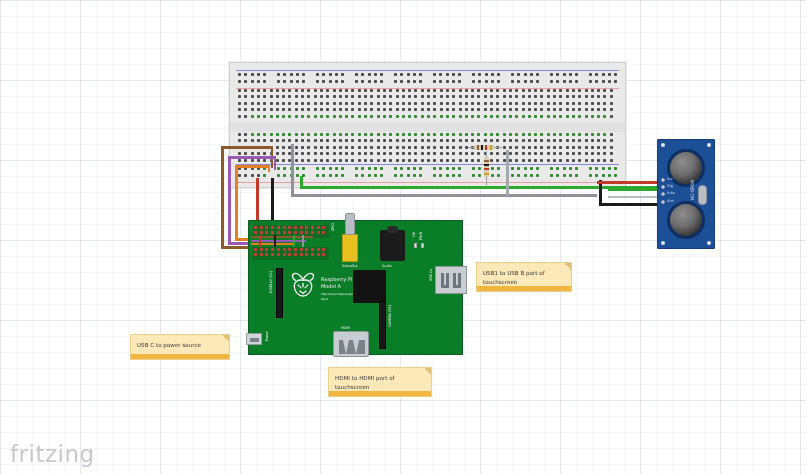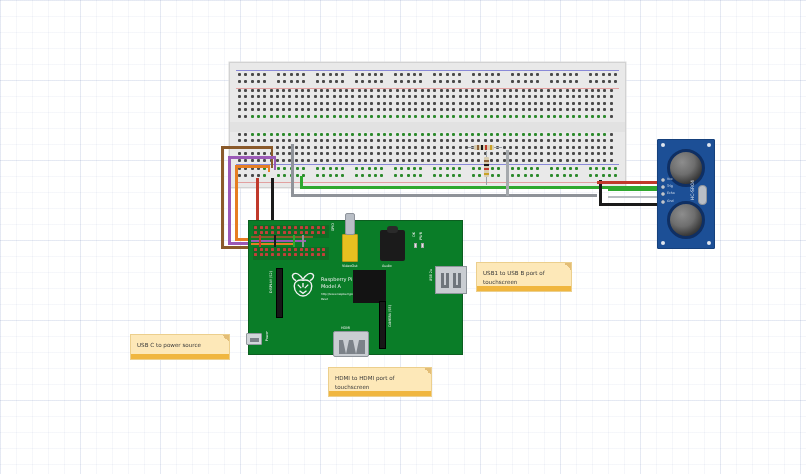--- a/index.html
+++ b/index.html
@@ -1124,14 +1124,15 @@
     <div class="fold"></div>
     <div class="bar"></div>
   </div>
 
   <div class="note" style="left:328px;top:367px;width:104px;height:30px;">
     <span>HDMI to HDMI port of touchscreen</span>
     <div class="fold"></div>
     <div class="bar"></div>
   </div>
 
+  <div id="logo" class="abs">fritzing</div>
 
 </div>
 
 </body></html>

